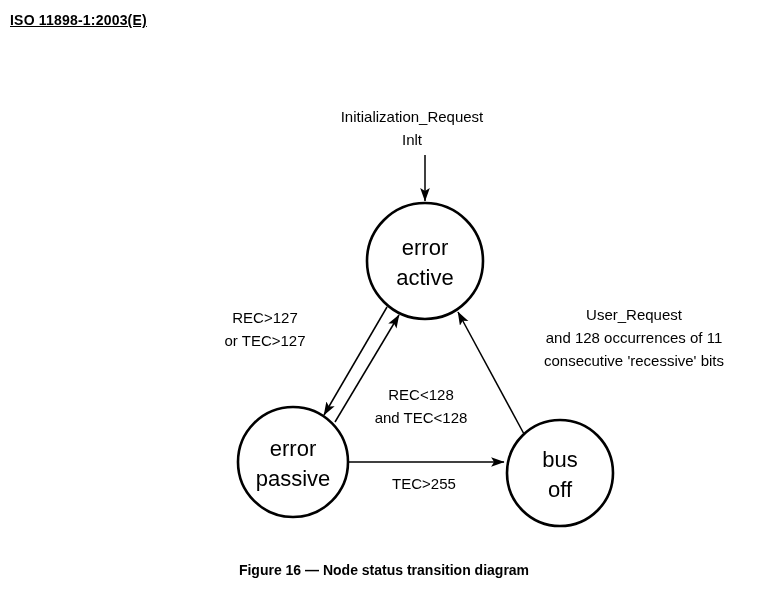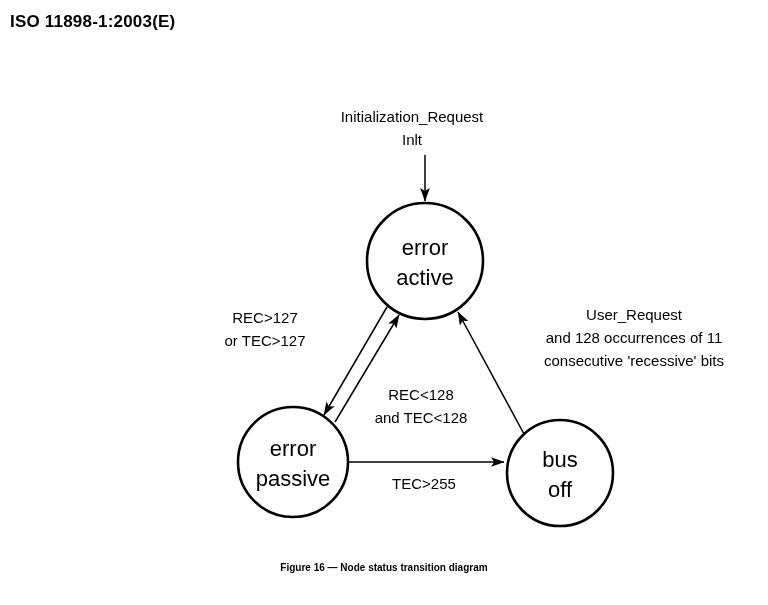--- a/index.html
+++ b/index.html
@@ -19,32 +19,33 @@
     position: absolute;
     left: 0; top: 0;
     width: 768px;
     height: 605px;
     background: #ffffff;
   }
   .doc-header {
     position: absolute;
     left: 10px;
     top: 12px;
-    font-size: 17px;
+    font-size: 14px;
     font-weight: bold;
     letter-spacing: 0.2px;
     white-space: nowrap;
+    text-decoration: underline;
   }
   .figure-caption {
     position: absolute;
     left: 0;
     top: 562px;
     width: 768px;
     text-align: center;
-    font-size: 10px;
+    font-size: 14px;
     font-weight: bold;
     white-space: nowrap;
   }
   #diagram-svg {
     position: absolute;
     left: 0;
     top: 0;
     width: 768px;
     height: 605px;
   }

